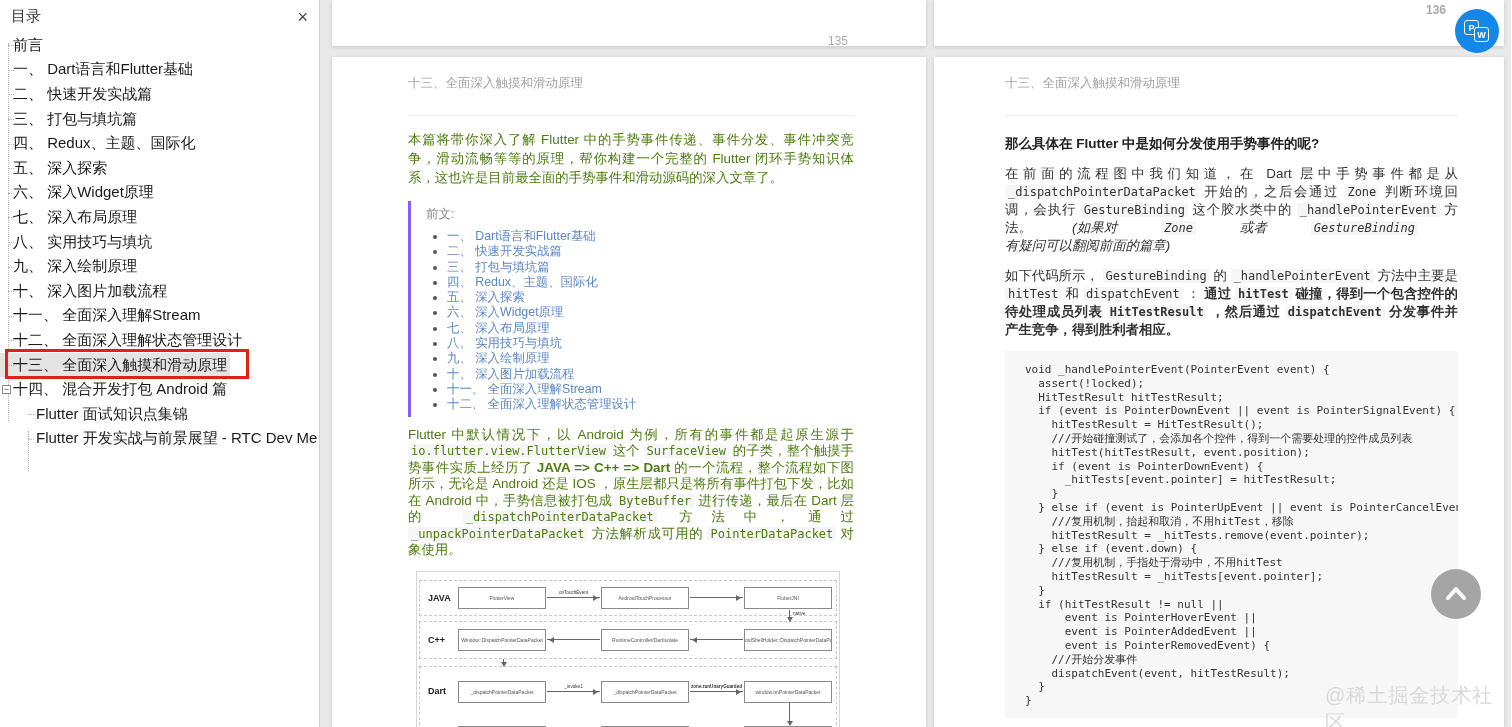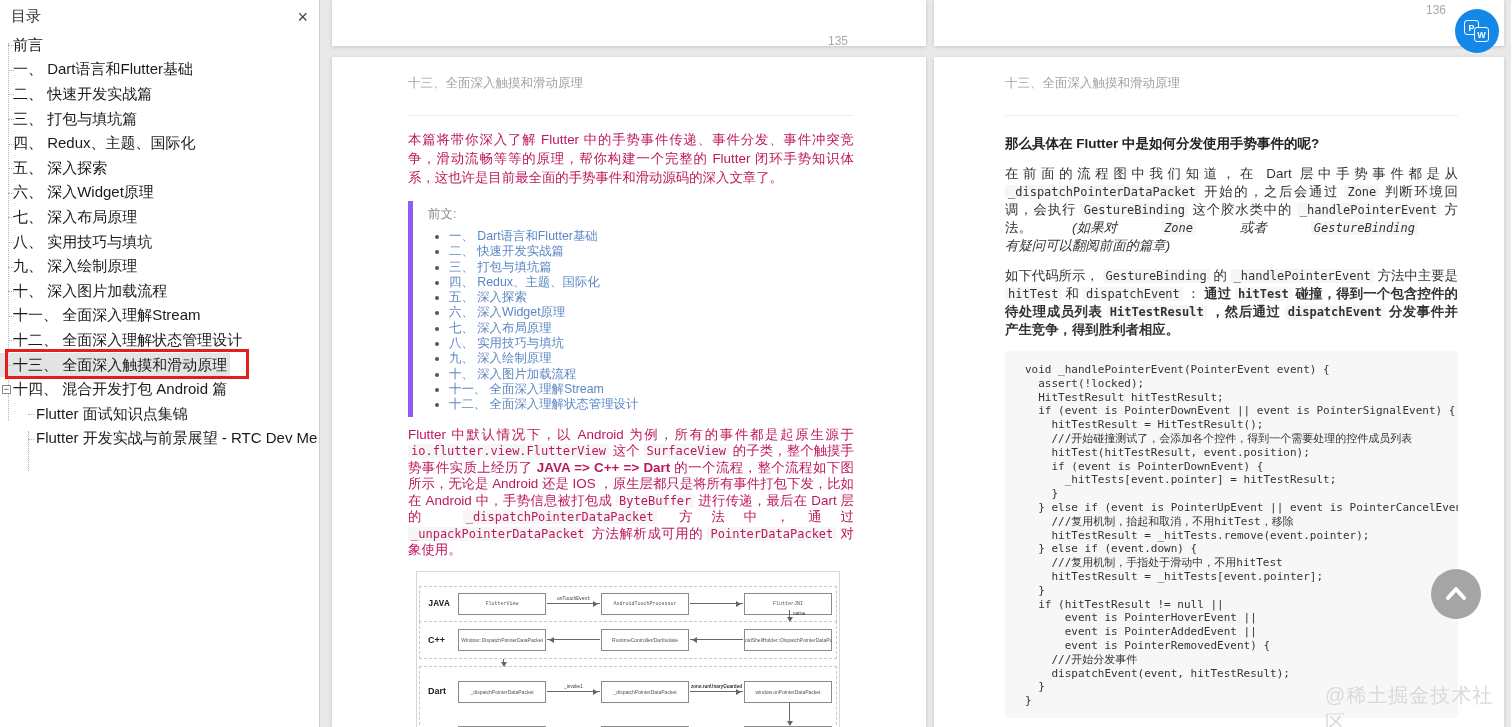--- a/index.html
+++ b/index.html
@@ -29,36 +29,36 @@
   
   .page{position:absolute;background:#fff;box-shadow:0 1px 4px rgba(0,0,0,.16);overflow:hidden;}
   .sliver-mid{left:332px;top:0;width:594px;height:46px;}
   .sliver-right{left:934px;top:0;width:570px;height:46px;}
   .page-num{position:absolute;top:3px;font-size:12px;color:#a9a9a9;}
   .main-mid{left:332px;top:57px;width:594px;height:670px;}
   .main-right{left:934px;top:57px;width:570px;height:670px;}
   .inner-mid{padding:12px 72px 0 76px;}
   .inner-right{padding:12px 46px 0 71px;}
   .doc-header{font-size:12.5px;color:#a3a3a3;padding:6px 0 23px 0;border-bottom:1px solid #efefef;}
-  .para{font-size:13.4px;line-height:19px;color:#be185d;text-align:justify;margin:14px 0 0 0;}
+  .para{font-size:13.4px;line-height:19px;color:#4d7c0f;text-align:justify;margin:14px 0 0 0;}
   .para.tight{line-height:16.5px;margin-top:10px;}
   .seg-c,.seg-ic,.seg-bc{font-family:"DejaVu Sans Mono","Liberation Mono",monospace;font-size:12px;
         background:#f6f6f6;padding:0 3px;border-radius:2px;}
   .seg-b,.seg-bc{font-weight:bold;}
   .seg-i,.seg-ic{font-style:italic;margin-left:40px;}
-  .quote{margin:14px 0 0 0;border-left:5px solid #8b5cf6;padding:4px 0 4px 15px;}
+  .quote{margin:14px 0 0 0;border-left:3px solid #8b5cf6;padding:4px 0 4px 15px;}
   .quote-label{font-size:12.5px;color:#8c8c8c;line-height:18px;}
   .quote ul{margin:6px 0 0 0;padding-left:21px;}
   .quote li{font-size:12.4px;line-height:15.3px;color:#555;}
   .quote li span{color:#5b87c5;cursor:pointer;}
   
   .diagram{position:relative;margin:12px 0 0 8px;width:424px;height:209px;border:1px solid #d6d6d6;
            background:#fff;box-sizing:border-box;overflow:hidden;}
   .lane{position:absolute;left:2px;right:2px;border:1px dashed #c9c9c9;box-sizing:border-box;}
-  #lane-java{top:14px;height:36px;font-family:Liberation Mono, monospace;} #lane-cpp{top:49px;height:38px;} #lane-dart{top:94px;height:130px;}
+  #lane-java{top:8px;height:36px;} #lane-cpp{top:49px;height:38px;} #lane-dart{top:94px;height:130px;}
   .lane-label{position:absolute;left:8px;font-weight:bold;font-size:9px;color:#222;}
   #lane-java .lane-label,#lane-cpp .lane-label{top:50%;transform:translateY(-50%);}
   #lane-dart .lane-label{top:19px;}
   .lane-row{position:absolute;left:38px;right:4px;display:flex;align-items:center;}
   #row-java{top:6px;} #row-cpp{top:7px;} #dart-row1{top:14px;} #dart-row2{top:59px;}
   .dbox{flex:0 0 88px;width:88px;height:22px;border:1px solid #8a8a8a;background:#fff;display:flex;
         align-items:center;justify-content:center;text-align:center;font-size:5px;line-height:1.2;
         color:#555;box-sizing:border-box;padding:1px 2px;overflow:hidden;}
   .harrow{flex:1 1 auto;position:relative;height:0;border-top:1px solid #666;margin:0 1px;min-width:8px;}
   .harrow::after{content:"";position:absolute;right:-1px;top:-3.5px;border:3px solid transparent;border-left:5px solid #666;}
@@ -232,21 +232,21 @@
         <div class="varrow" style="left:372px;top:38px;height:11px;"></div>
         <span class="vlabel" style="left:376px;top:39px;">native</span>
         <div class="varrow" style="left:86px;top:87px;height:7px;"></div>
         <div class="varrow" style="left:372px;top:130px;height:23px;"></div>
 
       </div>
     </div>
   </div>
 
   <div class="page sliver-right">
-    <span class="page-num" style="right:58px;">136</span>
+    <span class="page-num" style="right:58px;font-weight:bold;">136</span>
   </div>
 
   <div class="page main-right">
     <div class="inner-right">
       <div class="doc-header">十三、全面深入触摸和滑动原理</div>
       <div class="question">那么具体在 Flutter 中是如何分发使用手势事件的呢?</div>
       <p class="para-r"><span class="seg-t">在前面的流程图中我们知道，在 Dart 层中手势事件都是从 </span><span class="seg-c">_dispatchPointerDataPacket</span><span class="seg-t"> 开始的，之后会通过 </span><span class="seg-c">Zone</span><span class="seg-t"> 判断环境回调，会执行 </span><span class="seg-c">GestureBinding</span><span class="seg-t"> 这个胶水类中的 </span><span class="seg-c">_handlePointerEvent</span><span class="seg-t"> 方法。</span><span class="seg-i">(如果对 </span><span class="seg-ic">Zone</span><span class="seg-i"> 或者 </span><span class="seg-ic">GestureBinding</span><span class="seg-i"> 有疑问可以翻阅前面的篇章)</span></p>
       <p class="para-r"><span class="seg-t">如下代码所示， </span><span class="seg-c">GestureBinding</span><span class="seg-t"> 的 </span><span class="seg-c">_handlePointerEvent</span><span class="seg-t"> 方法中主要是 </span><span class="seg-c">hitTest</span><span class="seg-t"> 和 </span><span class="seg-c">dispatchEvent</span><span class="seg-t"> ： </span><span class="seg-b">通过 </span><span class="seg-bc">hitTest</span><span class="seg-b"> 碰撞，得到一个包含控件的待处理成员列表 </span><span class="seg-bc">HitTestResult</span><span class="seg-b"> ，然后通过 </span><span class="seg-bc">dispatchEvent</span><span class="seg-b"> 分发事件并产生竞争，得到胜利者相应。</span></p>
       <div class="codeblock">void _handlePointerEvent(PointerEvent event) {
   assert(!locked);

